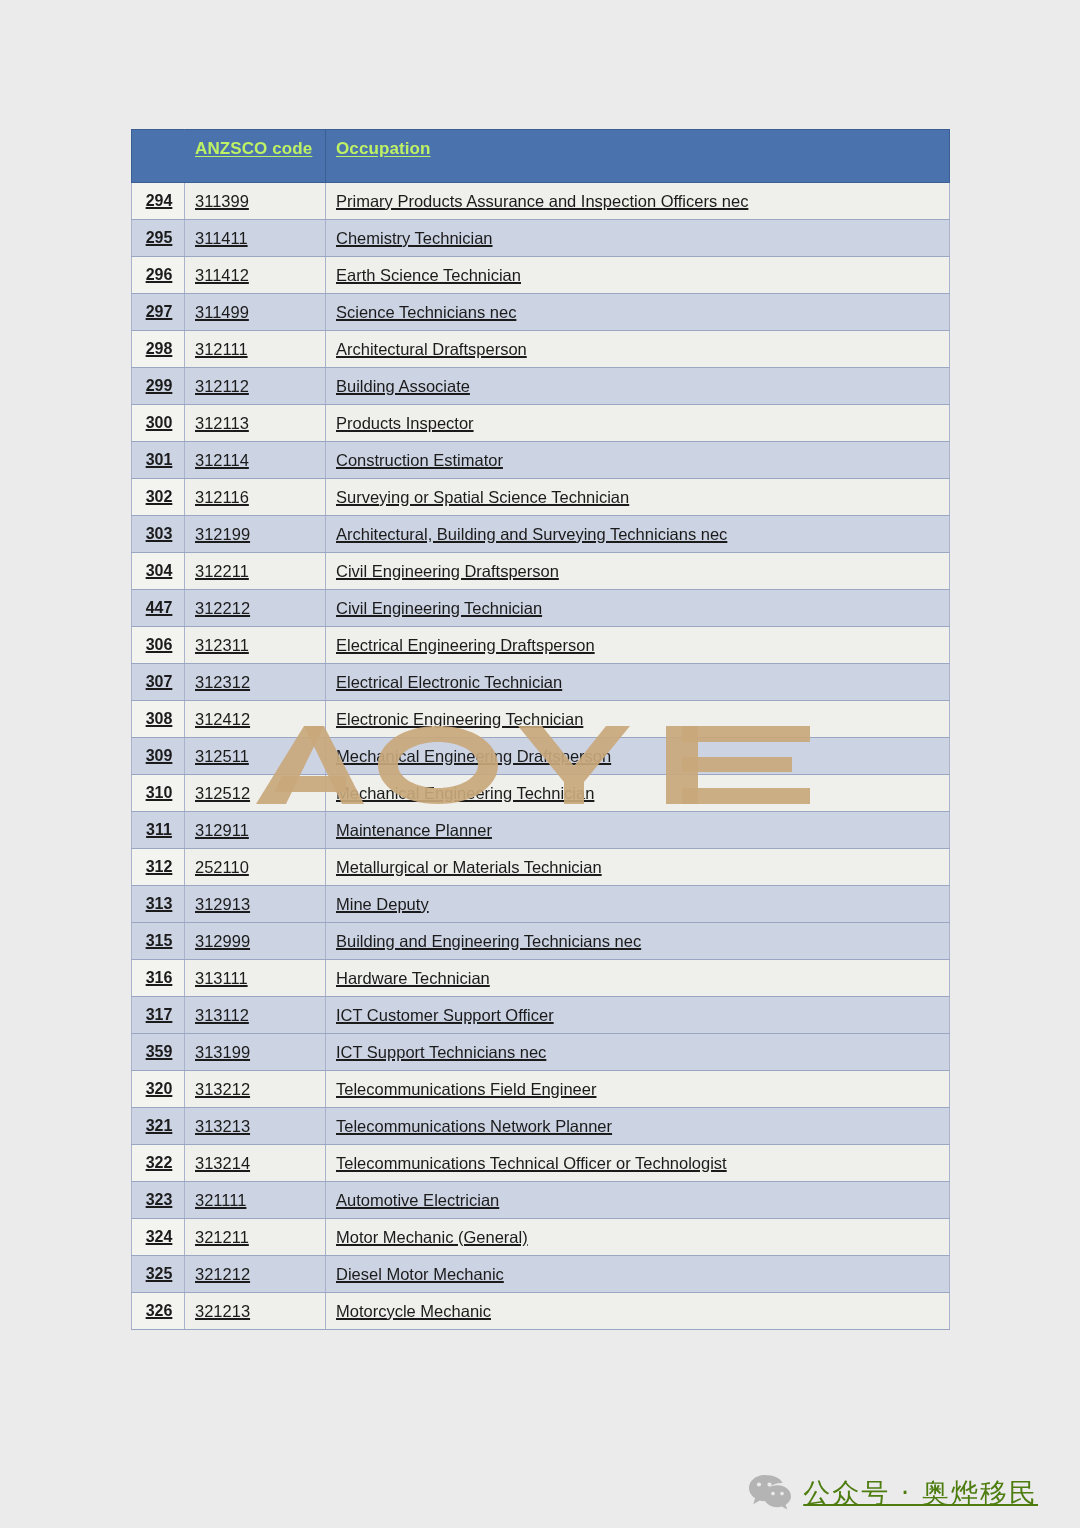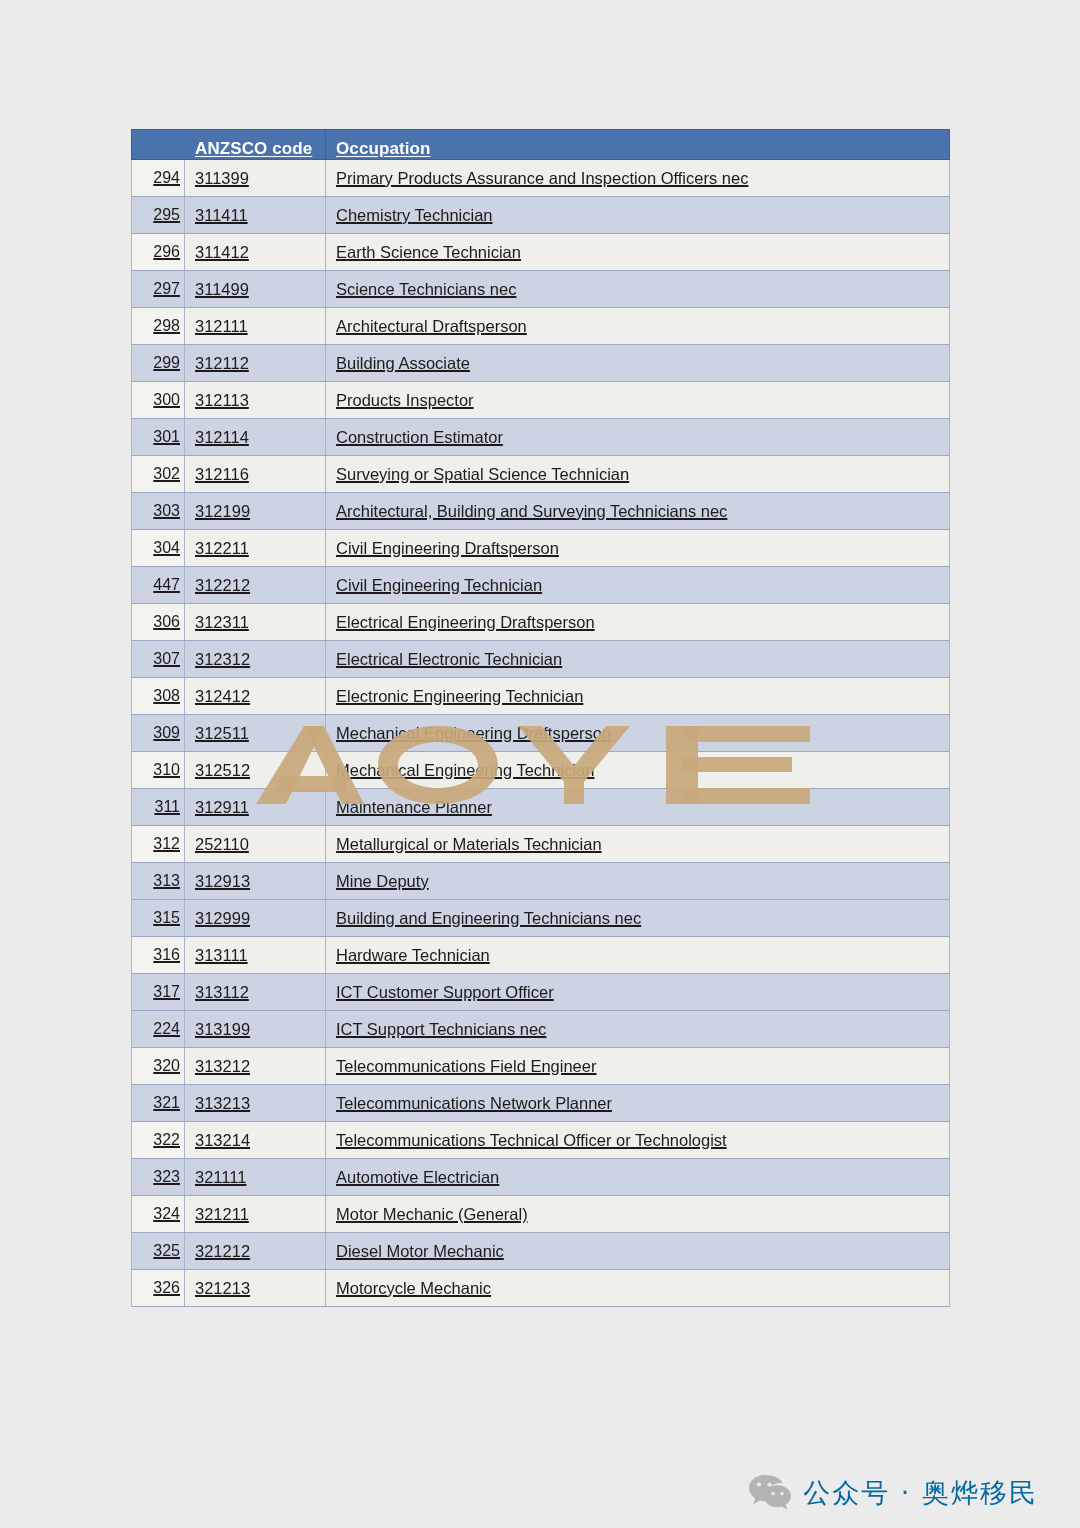--- a/index.html
+++ b/index.html
@@ -35,25 +35,25 @@
     position: relative;
     z-index: 2;
   }
 
   table.occ col.c-idx  { width: 53px; }
   table.occ col.c-code { width: 141px; }
   table.occ col.c-occ  { width: 624px; }
 
   thead th {
     background: #4a72ad;
-    color: #ffffff;
+    color: #bef264;
     font-size: 17px;
     font-weight: bold;
     text-align: left;
-    padding: 9px 0 0 10px;
+    padding: 9px 0 23px 10px;
     height: 20px;
     border: 1px solid #3c5f93;
     vertical-align: middle;
     letter-spacing: 0.1px;
   }
   thead th.th-idx {
     border-right-color: #4a72ad;
     padding-left: 6px;
   }
   thead th span.hdr-label {
@@ -68,25 +68,25 @@
     height: 36px;
     vertical-align: middle;
     border: 1px solid #a9b4cc;
     border-top-color: #c2cade;
     border-bottom-color: #9aa6c2;
     white-space: nowrap;
     overflow: hidden;
   }
 
   tbody td.idx {
-    font-weight: normal;
+    font-weight: bold;
     font-size: 16px;
     padding-left: 6px;
     padding-right: 4px;
-    text-align: right;
+    text-align: center;
   }
 
   tbody td span.u {
     text-decoration: underline;
     text-underline-offset: 1px;
     text-decoration-thickness: 1.5px;
   }
 
   tbody tr.alt-a td { background: #efefeb; }
   tbody tr.alt-b td { background: #ccd3e3; }
@@ -121,23 +121,24 @@
   }
   .footer-inner {
     display: flex;
     align-items: center;
     gap: 11px;
   }
   .wechat-icon { display: block; }
   .footer-text {
     font-family: "DejaVu Sans", sans-serif;
     font-size: 27px;
-    color: #0369a1;
+    color: #4d7c0f;
     letter-spacing: 2px;
     line-height: 1;
+    text-decoration: underline;
   }
 </style>
 </head>
 <body>
 
 <div id="page">
 
   <div class="table-wrap">
     <table class="occ">
       <colgroup>
@@ -262,21 +263,21 @@
             <td class="idx"><span class="u">316</span></td>
             <td><span class="u">313111</span></td>
             <td><span class="u">Hardware Technician</span></td>
           </tr>
           <tr class="alt-b">
             <td class="idx"><span class="u">317</span></td>
             <td><span class="u">313112</span></td>
             <td><span class="u">ICT Customer Support Officer</span></td>
           </tr>
           <tr class="alt-b">
-            <td class="idx"><span class="u">224</span></td>
+            <td class="idx"><span class="u">359</span></td>
             <td><span class="u">313199</span></td>
             <td><span class="u">ICT Support Technicians nec</span></td>
           </tr>
           <tr class="alt-a">
             <td class="idx"><span class="u">320</span></td>
             <td><span class="u">313212</span></td>
             <td><span class="u">Telecommunications Field Engineer</span></td>
           </tr>
           <tr class="alt-b">
             <td class="idx"><span class="u">321</span></td>

